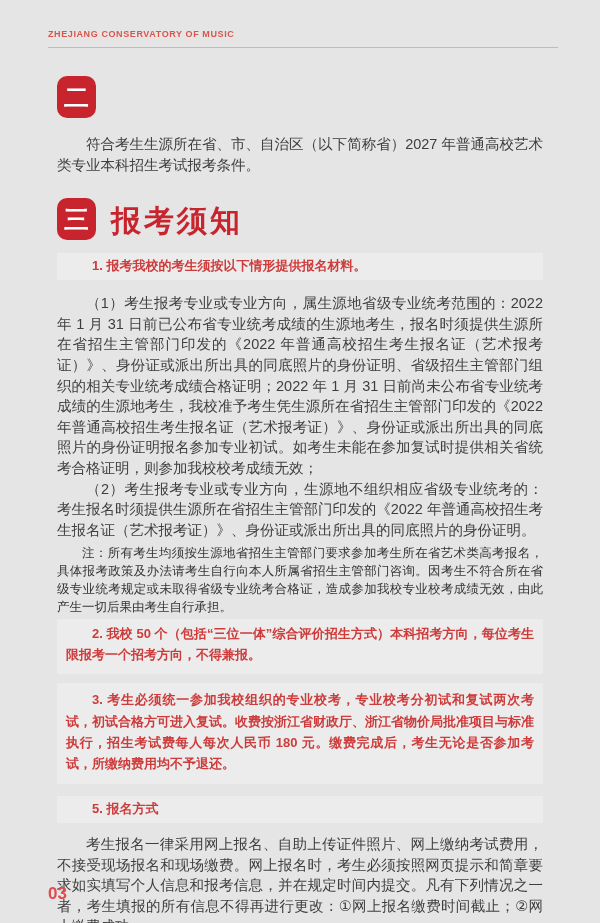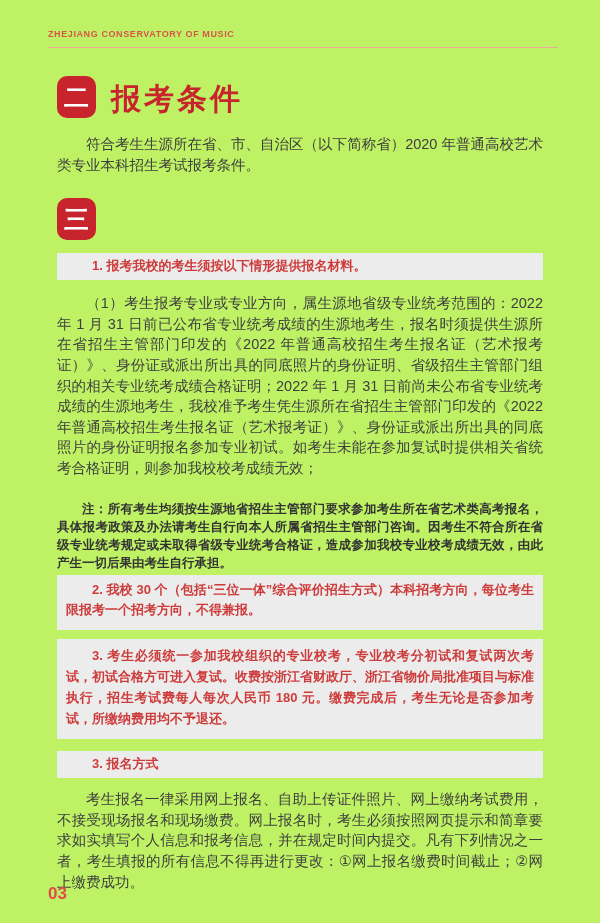--- a/index.html
+++ b/index.html
@@ -2,21 +2,21 @@
 <html><head>
 <meta charset="utf-8">
 <style>
   * { margin: 0; padding: 0; box-sizing: border-box; }
   html, body { background: #ffffff; }
   .page {
     position: relative;
     width: 600px;
     height: 923px;
     margin: 0 auto;
-    background: #bef264;
+    background: #e5e5e5;
     overflow: hidden;
     font-family: "Liberation Sans", "DejaVu Sans", sans-serif;
   }
   
   .brand {
     position: absolute;
     left: 48px;
     top: 29px;
     font-size: 9px;
     font-weight: bold;
@@ -71,24 +71,24 @@
   
   .body-p {
     font-size: 14.5px;
     line-height: 20.6px;
     color: #3e3e3e;
     text-align: justify;
     text-indent: 2em;
   }
   .intro-p { margin-top: 16px; }
   .note-p {
-    margin-top: 21px;
+    margin-top: 4px;
     font-size: 12.5px;
     line-height: 18px;
-    font-weight: bold;
+    font-weight: normal;
     color: #333333;
     text-align: justify;
     text-indent: 2em;
   }
   
   .hl {
     background: #ececec;
     color: #ce3b3b;
     font-size: 13px;
     font-weight: bold;
@@ -132,41 +132,42 @@
 
 <div class="page">
 
   <div class="brand">ZHEJIANG CONSERVATORY OF MUSIC</div>
   <div class="brand-rule"></div>
 
   <div class="content">
 
     <div class="sec-head first">
       <div class="sec-badge">二</div>
-      <div class="sec-title">报考条件</div>
     </div>
 
-    <p class="body-p intro-p">符合考生生源所在省、市、自治区（以下简称省）2020 年普通高校艺术类专业本科招生考试报考条件。</p>
+    <p class="body-p intro-p">符合考生生源所在省、市、自治区（以下简称省）2027 年普通高校艺术类专业本科招生考试报考条件。</p>
 
     <div class="sec-head second">
       <div class="sec-badge">三</div>
+      <div class="sec-title">报考须知</div>
     </div>
 
     <div class="hl hl-1">1. 报考我校的考生须按以下情形提供报名材料。</div>
 
     <p class="body-p after-hl">（1）考生报考专业或专业方向，属生源地省级专业统考范围的：2022 年 1 月 31 日前已公布省专业统考成绩的生源地考生，报名时须提供生源所在省招生主管部门印发的《2022 年普通高校招生考生报名证（艺术报考证）》、身份证或派出所出具的同底照片的身份证明、省级招生主管部门组织的相关专业统考成绩合格证明；2022 年 1 月 31 日前尚未公布省专业统考成绩的生源地考生，我校准予考生凭生源所在省招生主管部门印发的《2022 年普通高校招生考生报名证（艺术报考证）》、身份证或派出所出具的同底照片的身份证明报名参加专业初试。如考生未能在参加复试时提供相关省统考合格证明，则参加我校校考成绩无效；</p>
 
+    <p class="body-p">（2）考生报考专业或专业方向，生源地不组织相应省级专业统考的：考生报名时须提供生源所在省招生主管部门印发的《2022 年普通高校招生考生报名证（艺术报考证）》、身份证或派出所出具的同底照片的身份证明。</p>
 
     <p class="note-p">注：所有考生均须按生源地省招生主管部门要求参加考生所在省艺术类高考报名，具体报考政策及办法请考生自行向本人所属省招生主管部门咨询。因考生不符合所在省级专业统考规定或未取得省级专业统考合格证，造成参加我校专业校考成绩无效，由此产生一切后果由考生自行承担。</p>
 
-    <div class="hl hl-2">2. 我校 30 个（包括“三位一体”综合评价招生方式）本科招考方向，每位考生限报考一个招考方向，不得兼报。</div>
+    <div class="hl hl-2">2. 我校 50 个（包括“三位一体”综合评价招生方式）本科招考方向，每位考生限报考一个招考方向，不得兼报。</div>
 
     <div class="hl hl-3">3. 考生必须统一参加我校组织的专业校考，专业校考分初试和复试两次考试，初试合格方可进入复试。收费按浙江省财政厅、浙江省物价局批准项目与标准执行，招生考试费每人每次人民币 180 元。缴费完成后，考生无论是否参加考试，所缴纳费用均不予退还。</div>
 
-    <div class="hl hl-4">3. 报名方式</div>
+    <div class="hl hl-4">5. 报名方式</div>
 
     <p class="body-p final-p">考生报名一律采用网上报名、自助上传证件照片、网上缴纳考试费用，不接受现场报名和现场缴费。网上报名时，考生必须按照网页提示和简章要求如实填写个人信息和报考信息，并在规定时间内提交。凡有下列情况之一者，考生填报的所有信息不得再进行更改：①网上报名缴费时间截止；②网上缴费成功。</p>
 
   </div>
 
   <div class="page-num">03</div>
 
 </div>
 
 </body></html>

